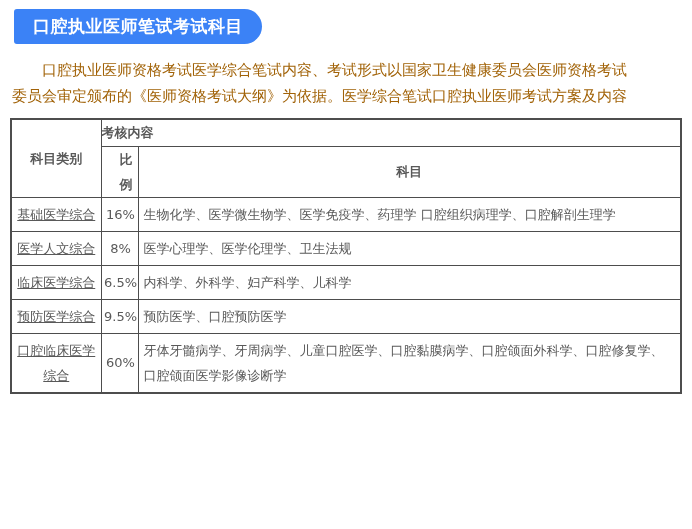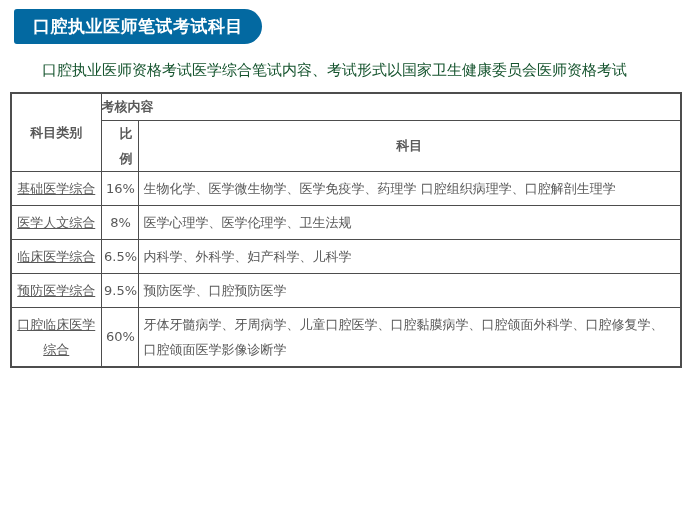--- a/index.html
+++ b/index.html
@@ -8,32 +8,32 @@
     background: #ffffff;
     font-family: "DejaVu Sans", "Liberation Sans", sans-serif;
     overflow: hidden;
   }
   .badge {
     display: inline-block;
     margin: 9px 0 0 14px;
     height: 35px;
     line-height: 35px;
     padding: 0 19px;
-    background: #0369a1;
+    background: #3b82f6;
     color: #ffffff;
     font-size: 17px;
     font-weight: bold;
     border-radius: 3px 18px 18px 3px;
     letter-spacing: 0.5px;
   }
   .intro {
     margin: 13px 12px 0 12px;
     font-size: 15px;
     line-height: 26px;
-    color: #14532d;
+    color: #a16207;
   }
   .intro .line { white-space: nowrap; }
   .intro .line.first { text-indent: 2em; }
   table.exam {
     margin: 9px 10px 0 10px;
     width: 672px;
     border-collapse: collapse;
     table-layout: fixed;
     color: #595959;
     font-size: 13px;
@@ -58,20 +58,21 @@
 </style>
 </head>
 <body>
 
 
 
 <div class="badge">口腔执业医师笔试考试科目</div>
 
 <div class="intro">
   <div class="line first">口腔执业医师资格考试医学综合笔试内容、考试形式以国家卫生健康委员会医师资格考试</div>
+  <div class="line">委员会审定颁布的《医师资格考试大纲》为依据。医学综合笔试口腔执业医师考试方案及内容</div>
 </div>
 
 <table class="exam">
   <colgroup>
     <col class="c-category">
     <col class="c-ratio">
     <col class="c-subject">
   </colgroup>
   <thead>
     <tr>

